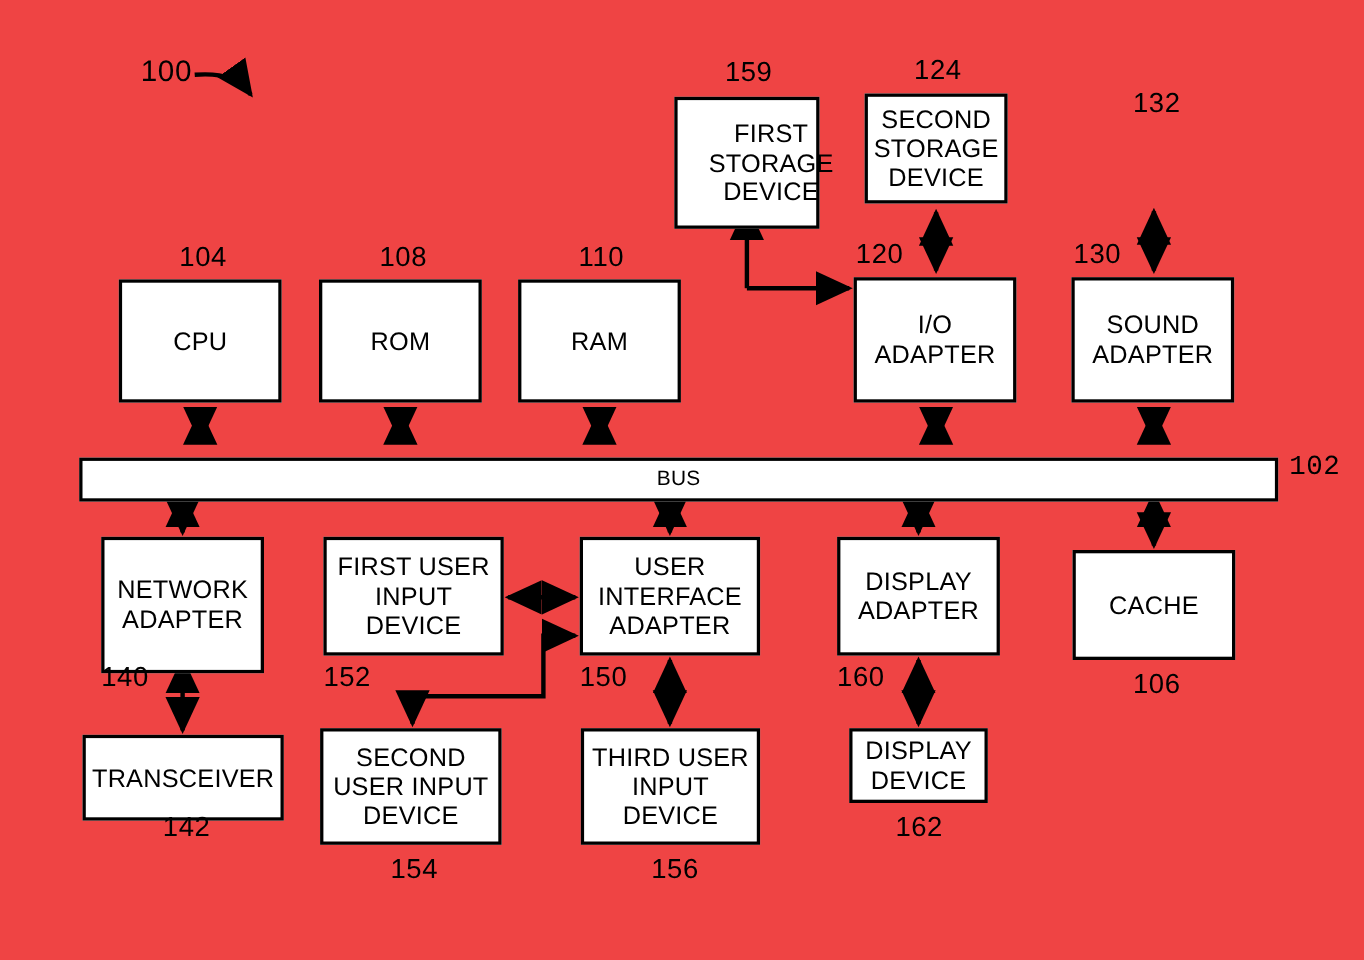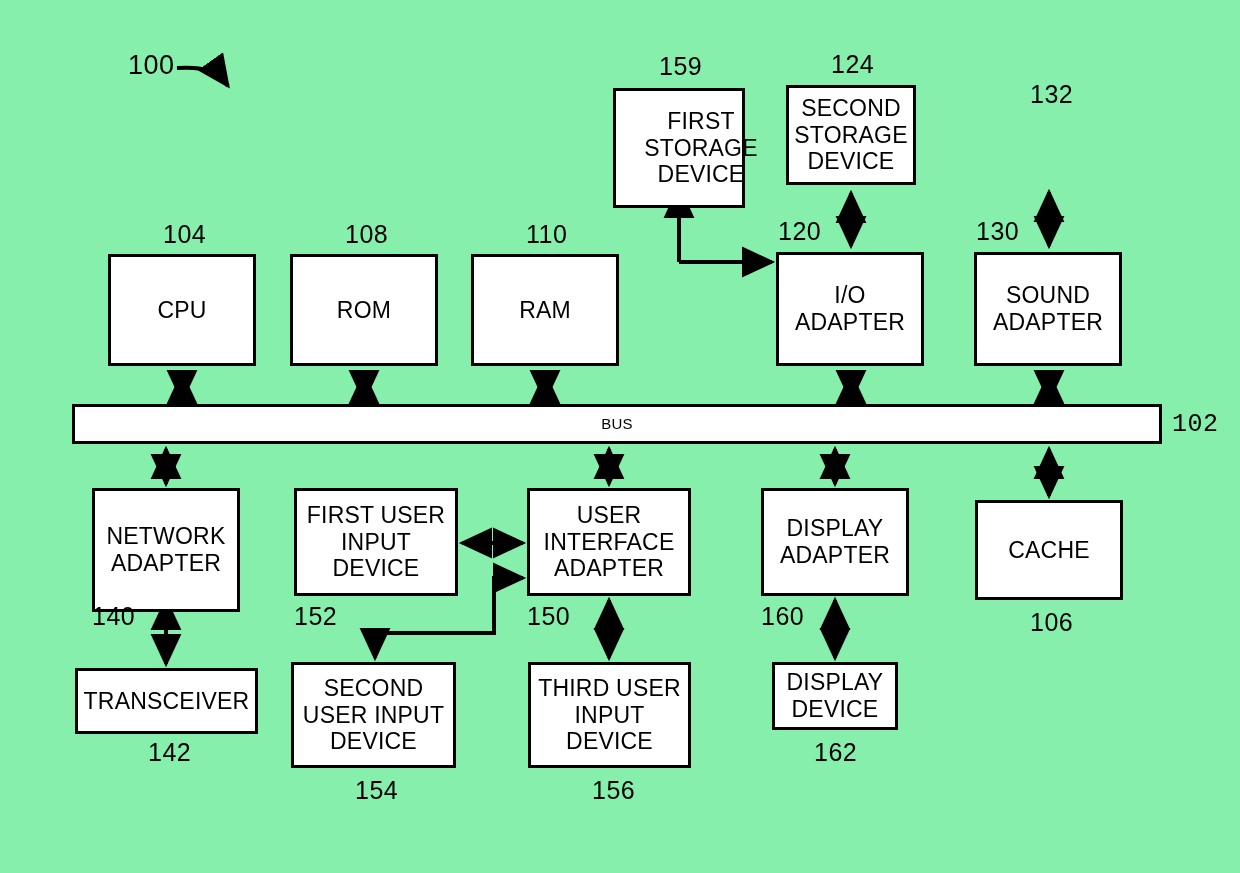--- a/index.html
+++ b/index.html
@@ -9,21 +9,21 @@
     background: #ffffff;
   }
   body {
     font-family: "Liberation Sans", sans-serif;
     color: #000000;
   }
   #canvas {
     position: relative;
     width: 1240px;
     height: 873px;
-    background: #86efac;
+    background: #ef4444;
     overflow: hidden;
   }
   svg#wires {
     position: absolute;
     left: 0;
     top: 0;
     width: 1240px;
     height: 873px;
     pointer-events: none;
   }
@@ -35,22 +35,23 @@
     display: flex;
     align-items: center;
     justify-content: center;
     text-align: center;
     line-height: 1.16;
     letter-spacing: 0.2px;
     font-size: 23px;
     z-index: 3;
   }
   .node.bus {
-    font-size: 15px;
+    font-size: 19px;
     border-width: 3px;
+    margin-top: 12px;
   }
   .reflabel {
     position: absolute;
     font-size: 25px;
     letter-spacing: 0.5px;
     white-space: nowrap;
     z-index: 4;
   }
   .figtag {
     position: absolute;
@@ -170,21 +171,21 @@
   <div class="node" style="left:761px; top:488px; width:148px; height:108px;">
     <span>DISPLAY<br>ADAPTER</span>
   </div>
   <div class="reflabel" style="left:761px; top:602px;">160</div>
 
   <div class="node" style="left:975px; top:500px; width:148px; height:100px;">
     <span>CACHE</span>
   </div>
   <div class="reflabel" style="left:1030px; top:608px;">106</div>
 
-  <div class="node" style="left:75px; top:668px; width:183px; height:66px;">
+  <div class="node" style="left:75px; top:668px; width:183px; height:78px;">
     <span>TRANSCEIVER</span>
   </div>
   <div class="reflabel" style="left:148px; top:738px;">142</div>
 
   <div class="node" style="left:291px; top:662px; width:165px; height:106px;">
     <span>SECOND<br>USER INPUT<br>DEVICE</span>
   </div>
   <div class="reflabel" style="left:355px; top:776px;">154</div>
 
   <div class="node" style="left:528px; top:662px; width:163px; height:106px;">

